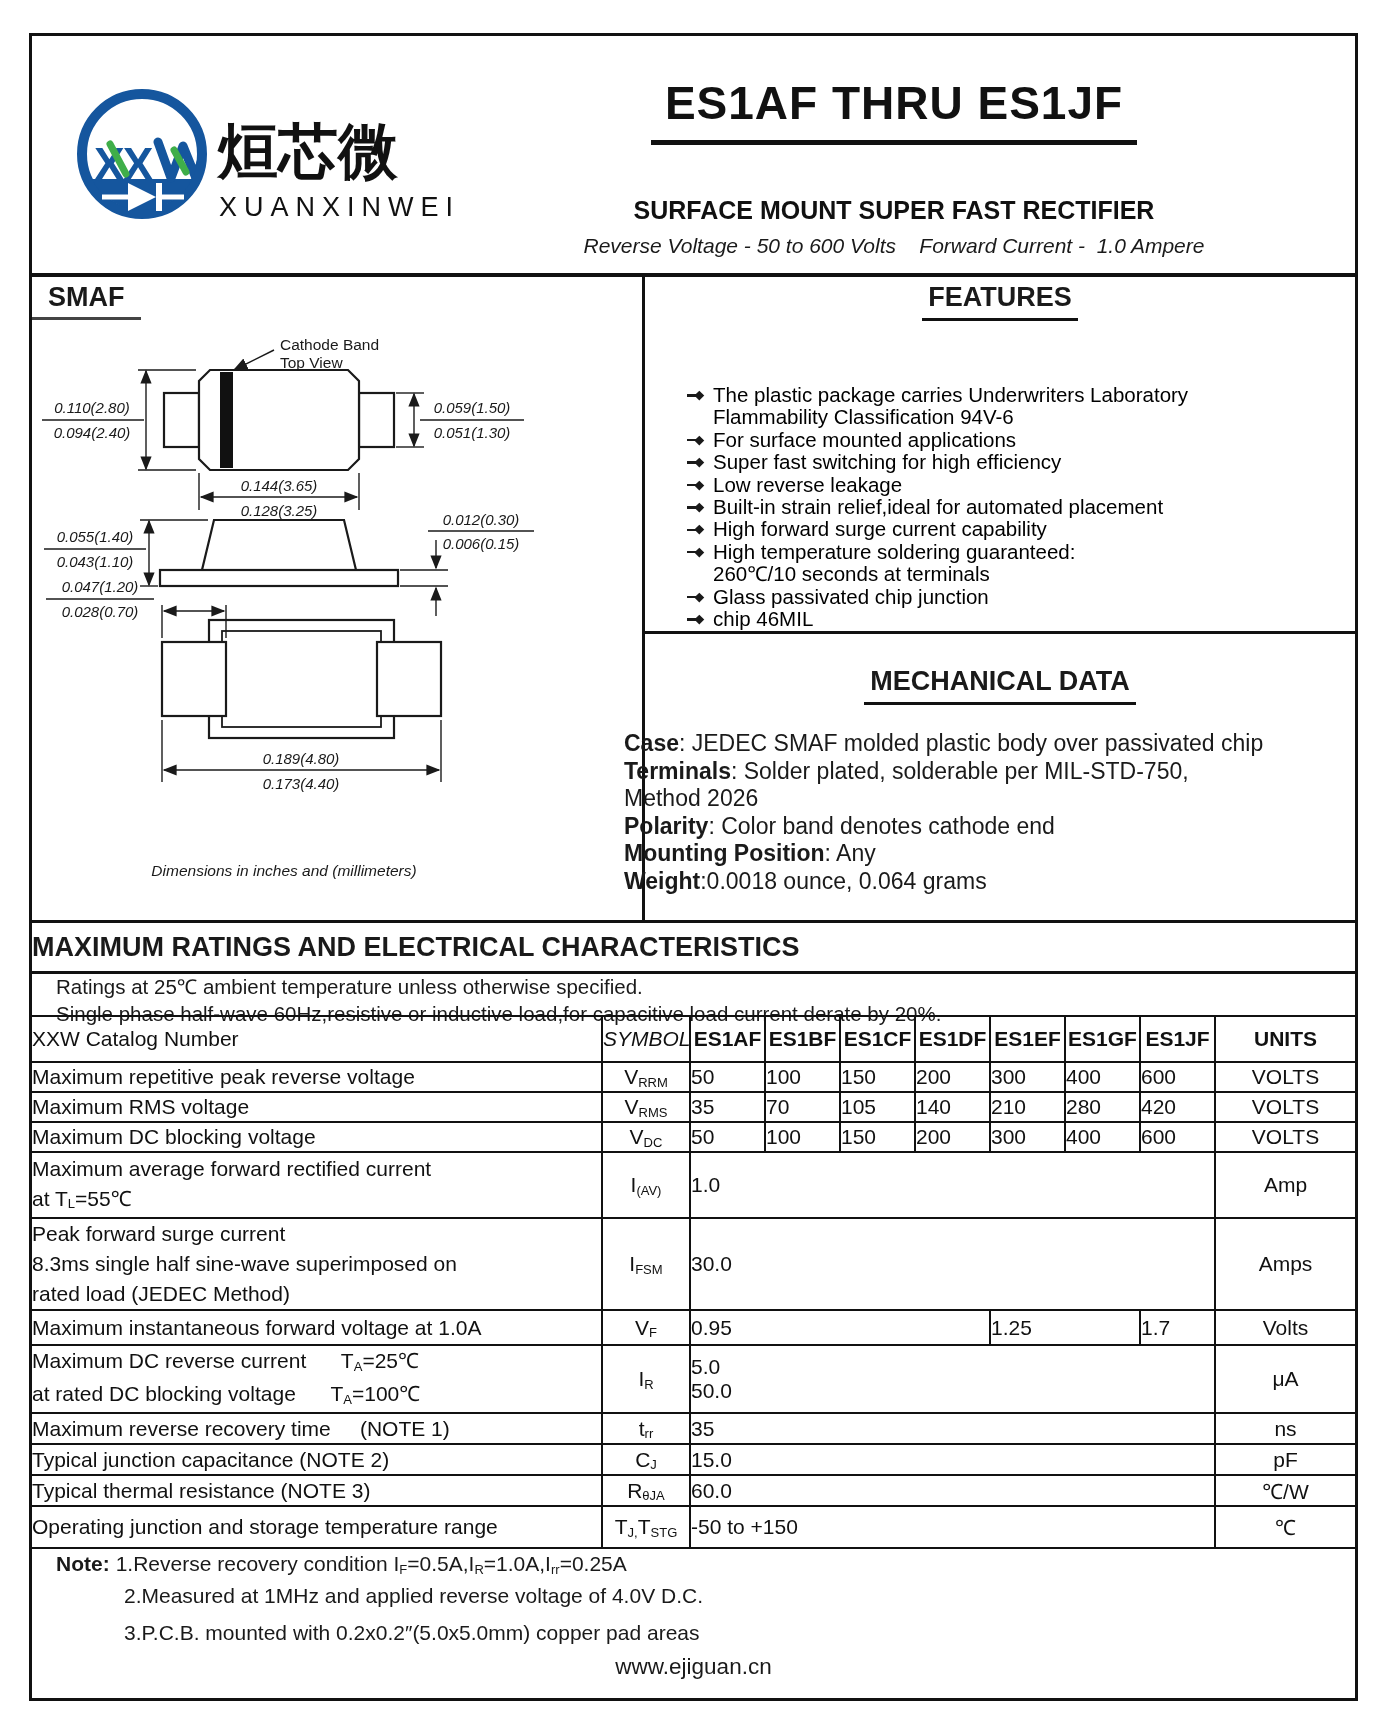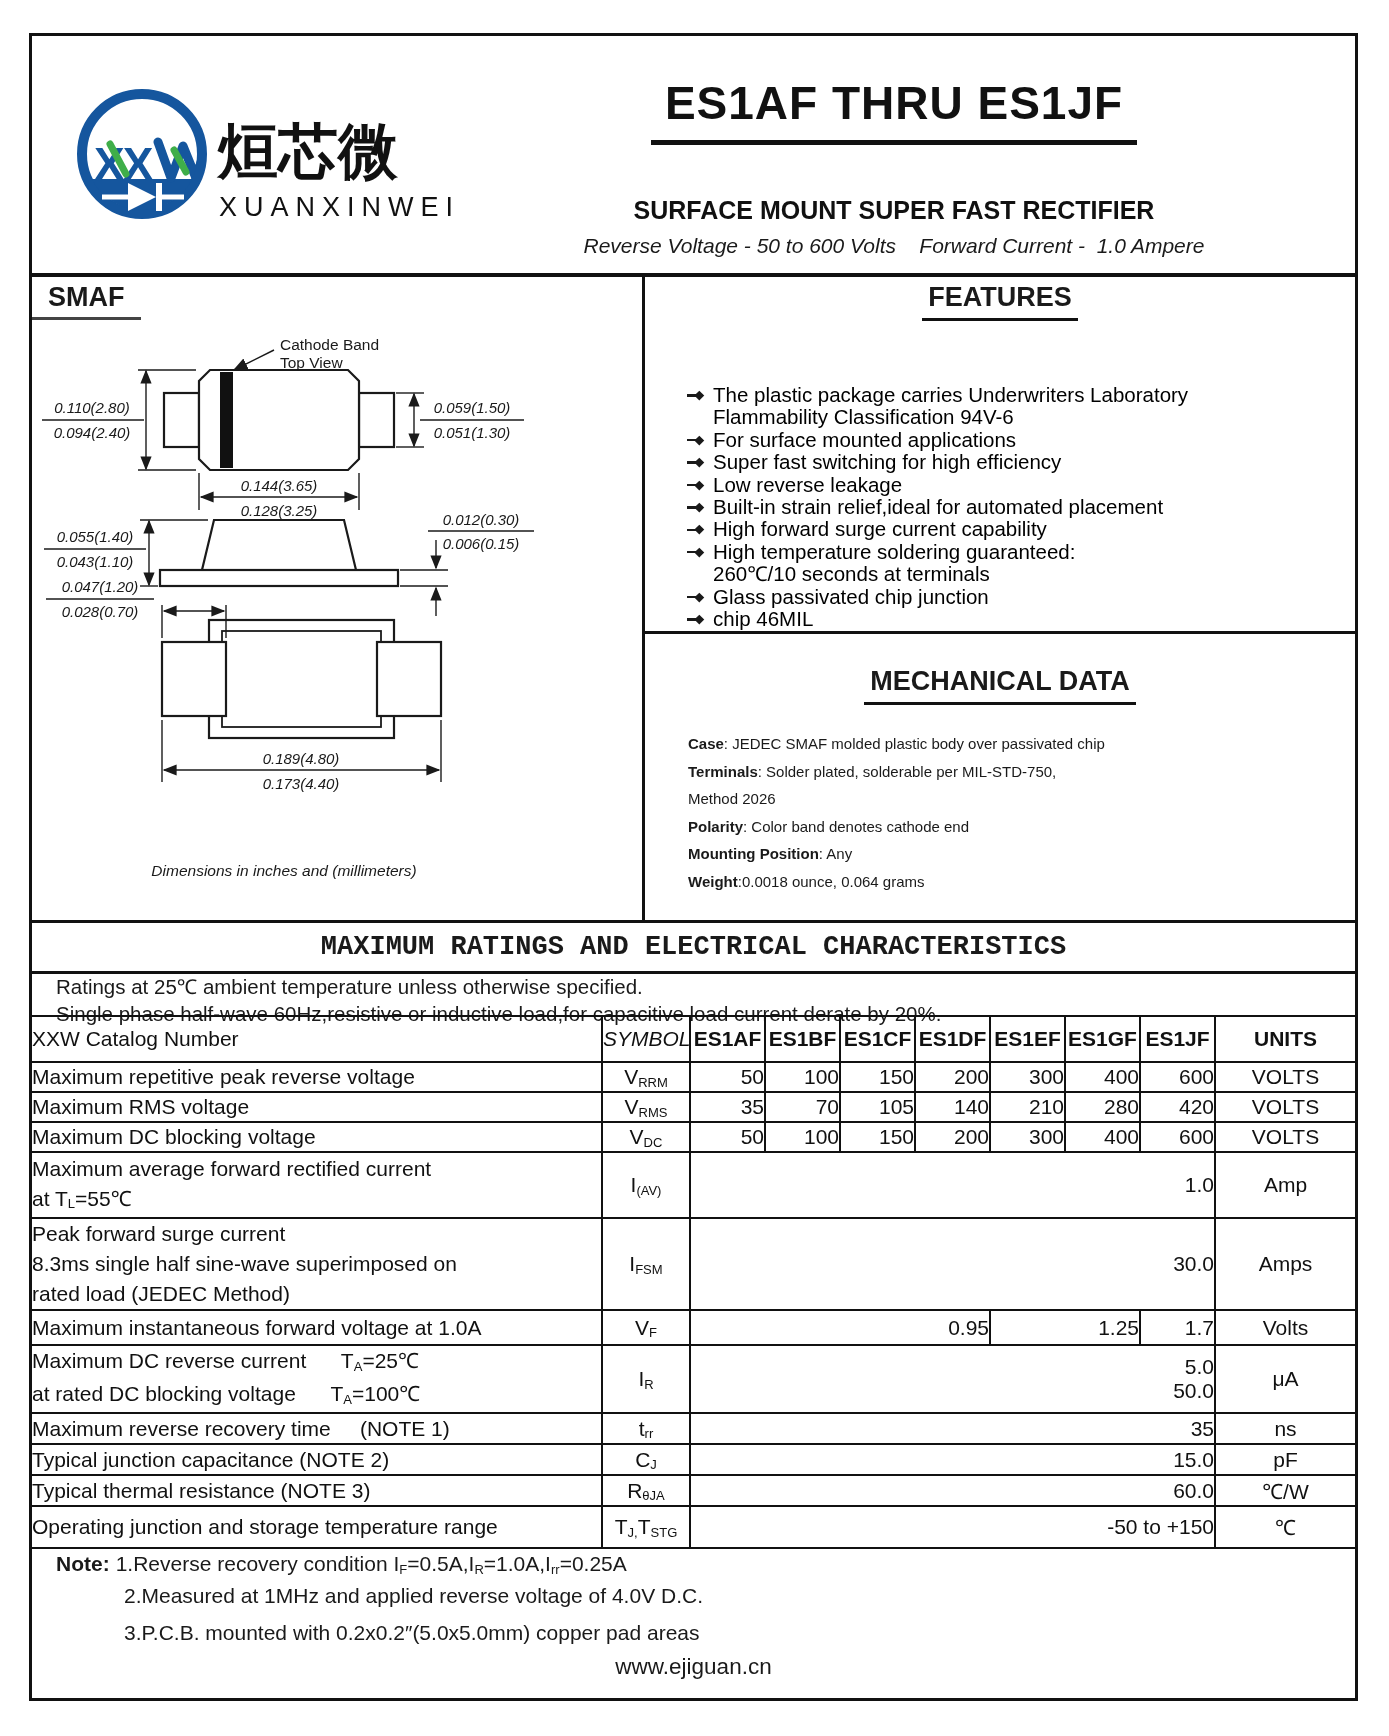--- a/index.html
+++ b/index.html
@@ -44,46 +44,46 @@
                     border-bottom:3px solid #111; padding:0 6px 5px 6px; }
   .feat-list { position:absolute; left:655px; top:348px; width:665px; margin:0; padding:0;
                list-style:none; font-size:20.5px; }
   .feat-list li { display:flex; align-items:flex-start; line-height:22.4px; color:#000000; }
   .blt { flex:0 0 auto; width:17px; height:9px; margin:7px 9px 0 0; position:relative; }
   .blt::before { content:""; position:absolute; left:0; top:3.2px; width:9px; height:2.4px; background:#1a1a1a; }
   .blt::after  { content:""; position:absolute; right:1px; top:1px; width:6.6px; height:6.6px;
                  background:#1a1a1a; transform:rotate(45deg); }
   .feat-list li.cont { padding-left:26px; }
 
-  .mech-lines { position:absolute; left:656px; top:694px; width:700px;
-                font-size:15px; line-height:27.5px; }
+  .mech-lines { position:absolute; left:592px; top:694px; width:700px;
+                font-size:23px; line-height:27.5px; }
   .mech-lines b { font-weight:bold; }
 
   
   .banner { position:absolute; left:0; top:884px; width:100%; height:48px;
             border-top:3px solid #111; border-bottom:3px solid #111;
-            text-align:center; line-height:48px; font-size:27px; font-weight:bold;font-family:Liberation Mono, monospace; }
+            text-align:left; line-height:48px; font-size:27px; font-weight:bold; }
   .conds { position:absolute; left:24px; top:938px; width:1290px;
            font-size:20.5px; line-height:26.5px; }
 
   
   .tbl-wrap { position:absolute; left:0; top:979px; width:1323px; }
   table.spec { border-collapse:collapse; width:1323px; table-layout:fixed; }
   table.spec td { border:2px solid #111; vertical-align:middle; padding:0;
                   font-size:21px; color:#111; overflow:hidden; }
   table.spec td:first-child { border-left:none; }
   table.spec td:last-child  { border-right:none; }
   td.lab { text-align:left; padding-left:24px; }
   td.lab .ln { line-height:30px; }
   td.cat { font-size:22px; vertical-align:bottom; padding-bottom:8px; }
   td.sym { text-align:center; }
   td.symh { font-size:17px; font-style:italic; text-align:center; }
   td.ph  { font-weight:bold; text-align:center; font-size:20.5px; }
   td.uh  { font-weight:bold; text-align:center; font-size:22px; }
-  td.v   { text-align:right; }
+  td.v   { text-align:left; }
   td.u   { text-align:center; }
   sub { font-size:0.62em; vertical-align:baseline; position:relative; top:0.22em; }
 
   
   .note1 { position:absolute; left:24px; top:1516px; font-size:21px; }
   .note1 b { font-weight:bold; padding-right:6px; }
   .note2 { position:absolute; left:92px; top:1548px; font-size:21px; }
   .note3 { position:absolute; left:92px; top:1585px; font-size:21px; }
   .footer { position:absolute; left:0; top:1618px; width:100%; text-align:center; font-size:22.5px; }
 

